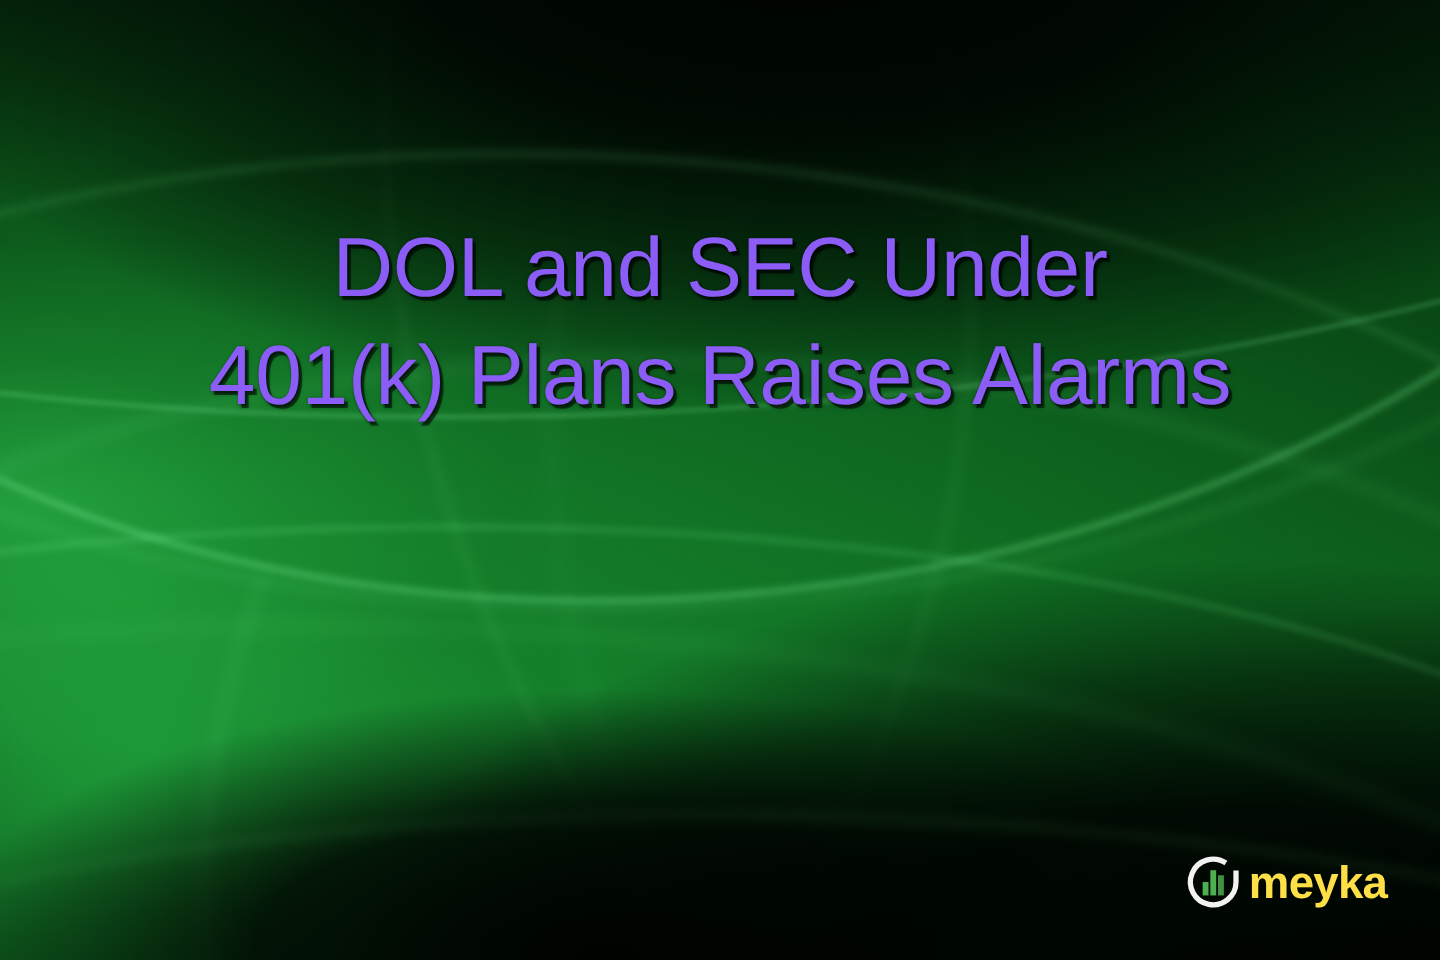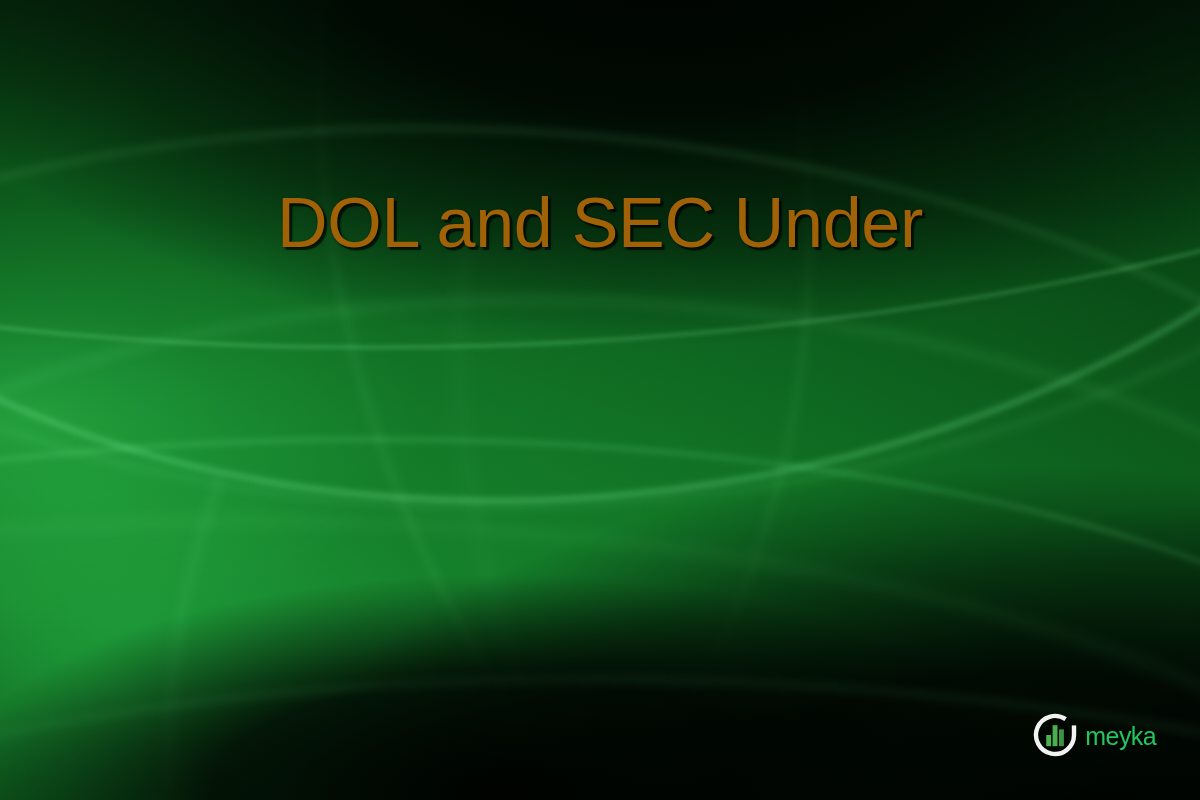--- a/index.html
+++ b/index.html
@@ -188,21 +188,21 @@
     left: 0;
     right: 0;
     top: 178px;
     text-align: center;
     padding: 0 24px;
     box-sizing: border-box;
     z-index: 5;
   }
   .title-line {
     display: block;
-    color: #a16207;
+    color: #8b5cf6;
     font-family: "Liberation Sans", sans-serif;
     font-weight: 400;
     font-size: 70px;
     line-height: 90px;
     letter-spacing: -0.3px;
     white-space: nowrap;
     text-shadow:
        3px 3px 0 rgba(0,0,0,0.50),
        2px 2px 3px rgba(0,0,0,0.55),
        0 0 2px rgba(0,0,0,0.30);
@@ -218,24 +218,24 @@
     gap: 7px;
     z-index: 6;
   }
   #logo-mark {
     width: 46px;
     height: 46px;
     display: block;
     flex: 0 0 auto;
   }
   #logo-word {
-    color: #22c55e;
+    color: #fde047;
     font-family: "Liberation Sans", sans-serif;
-    font-size: 25px;
-    font-weight: 400;
+    font-size: 38px;
+    font-weight: 700;
     line-height: 1;
     letter-spacing: -0.6px;
     position: relative;
     top: 1px;
   }
 </style>
 </head>
 <body>
 
 <div id="banner">
@@ -261,20 +261,21 @@
   <div class="bg-layer bg-dark-bottom2"></div>
 
   <div class="streak streak-e"></div>
   <div class="streak streak-f"></div>
   <div class="streak streak-l"></div>
 
   <div class="bg-layer bg-vignette"></div>
 
   <div id="title-block">
     <span class="title-line">DOL and SEC Under</span>
+    <span class="title-line">401(k) Plans Raises Alarms</span>
   </div>
 
   <div id="logo">
     <svg id="logo-mark" viewBox="0 0 46 46" aria-hidden="true">
 
       <path d="M 33.6 7.2
                A 19 19 0 1 0 42 23" fill="none" stroke="#f2f2f2" stroke-width="4.4" stroke-linecap="butt"></path>
 
       <path d="M 42 23 L 42 13.4" fill="none" stroke="#f2f2f2" stroke-width="4.4" stroke-linecap="butt"></path>
 

